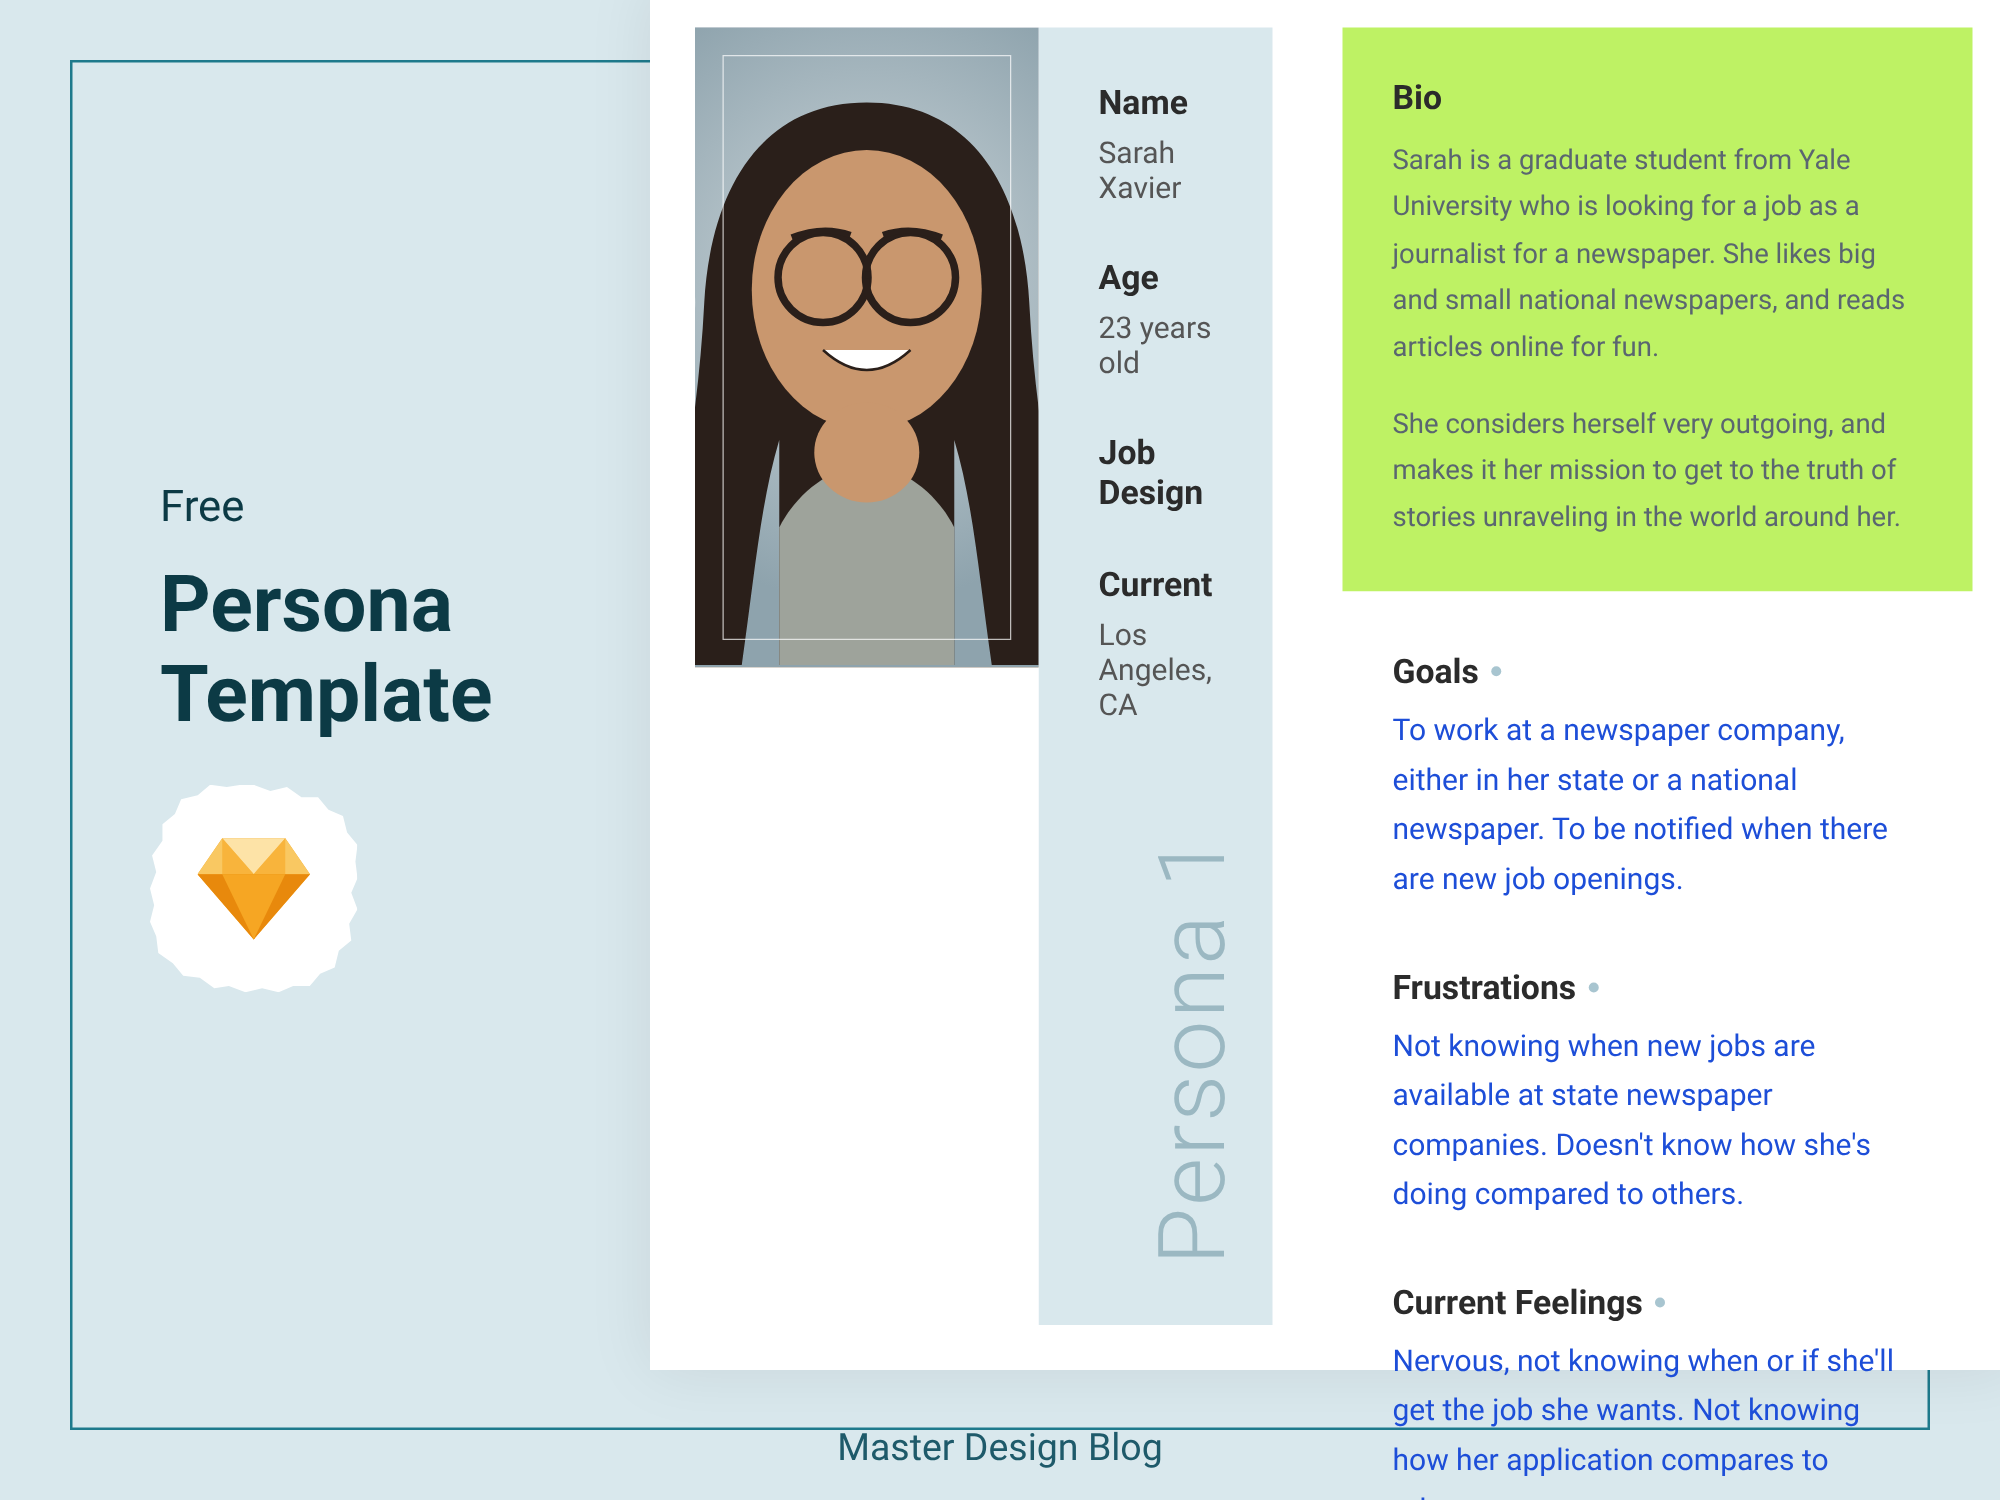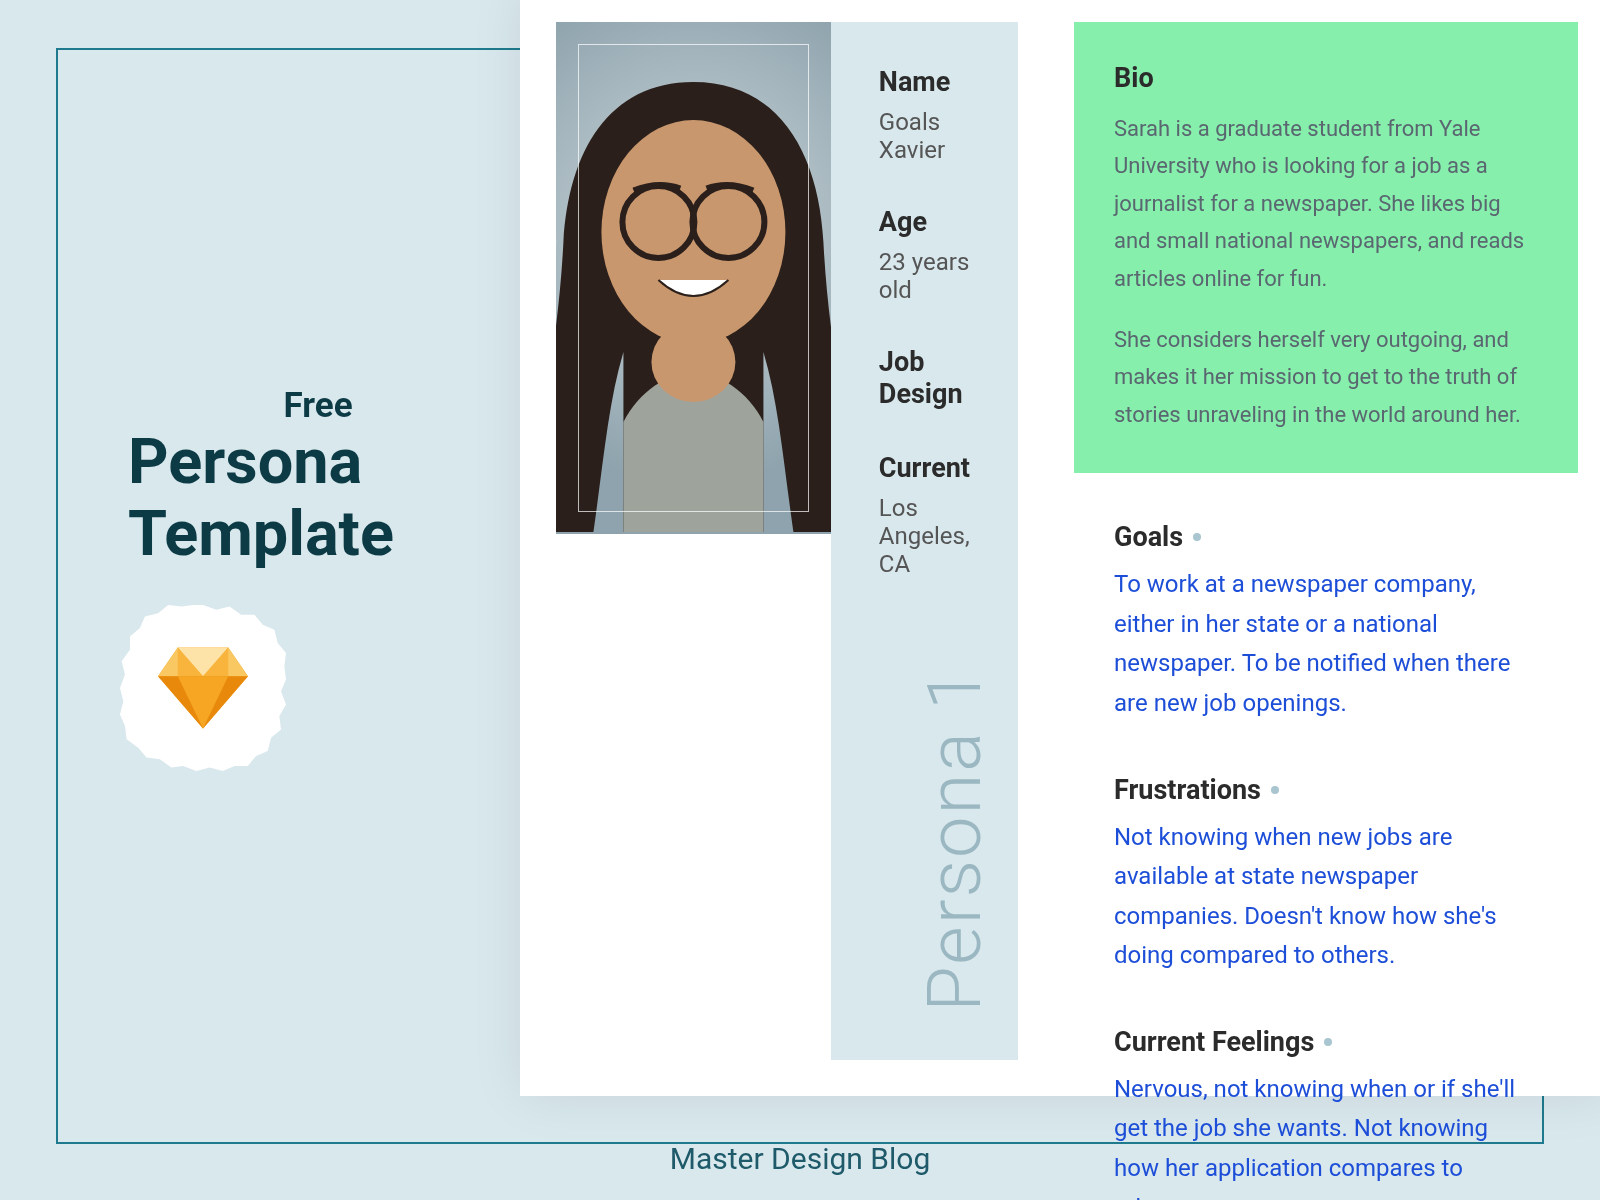--- a/index.html
+++ b/index.html
@@ -25,23 +25,22 @@
     }
     .sidebar {
       position: absolute;
       left: 128px;
       top: 385px;
       width: 380px;
     }
     .sidebar .free {
       color: #0c3a45;
       font-size: 35px;
-      font-weight: 700;
-      margin-bottom: 0;
-      text-align: center;
+      font-weight: 400;
+      margin-bottom: 23px;
     }
     .sidebar .title {
       color: #0c3a45;
       font-size: 63px;
       font-weight: 700;
       line-height: 1.15;
       margin-bottom: 42px;
     }
     .sketch-badge {
       width: 150px;
@@ -142,21 +141,21 @@
       writing-mode: vertical-rl;
       transform: rotate(180deg);
       letter-spacing: 2px;
     }
     .persona-right {
       flex: 1;
       display: flex;
       flex-direction: column;
     }
     .bio-box {
-      background: #86efac;
+      background: #bef264;
       padding: 40px 40px 40px 40px;
       margin-bottom: 48px;
     }
     .bio-box h3 {
       font-size: 27px;
       font-weight: 700;
       color: #2b2b2b;
       margin-bottom: 16px;
     }
     .bio-box p {
@@ -256,21 +255,21 @@
 
           <path d="M 210 258 Q 245 290 280 258" fill="#fff" stroke="#2a1f1a" stroke-width="2"></path>
 
           <path d="M 185 168 Q 210 158 232 166" stroke="#2a1f1a" stroke-width="5" fill="none"></path>
           <path d="M 258 166 Q 280 158 305 168" stroke="#2a1f1a" stroke-width="5" fill="none"></path>
         </svg>
       </div>
       <div class="info-box">
         <div class="field">
           <div class="field-label">Name</div>
-          <div class="field-value">Goals Xavier</div>
+          <div class="field-value">Sarah Xavier</div>
         </div>
         <div class="field">
           <div class="field-label">Age</div>
           <div class="field-value">23 years old</div>
         </div>
         <div class="field">
           <div class="field-label">Job Design</div>
         </div>
         <div class="field" style="margin-bottom:0">
           <div class="field-label">Current</div>

